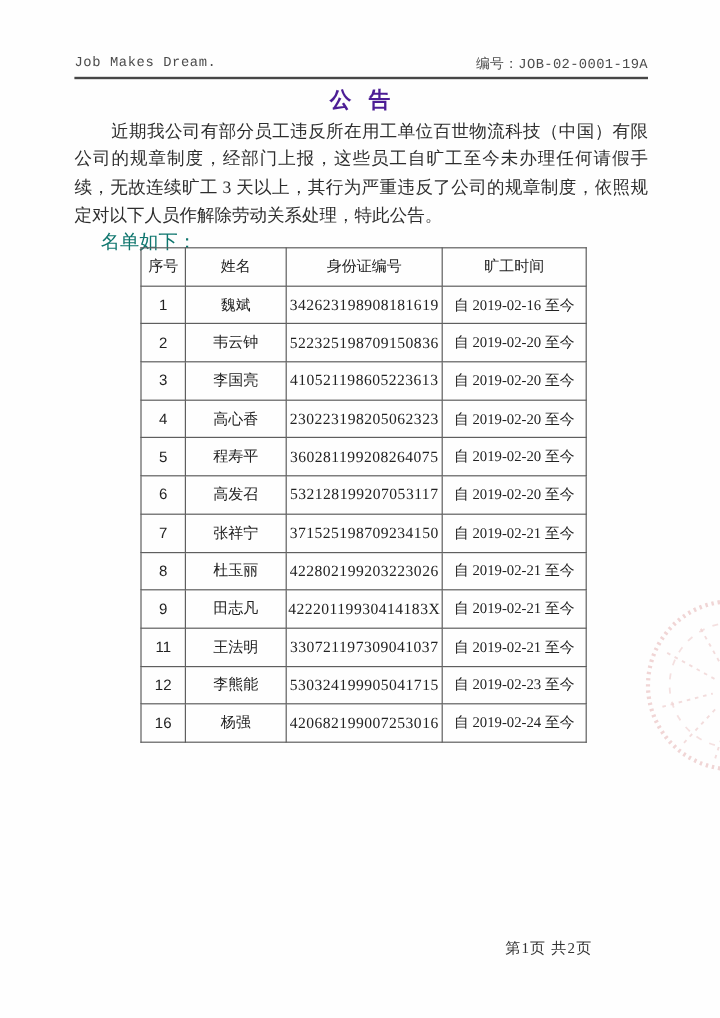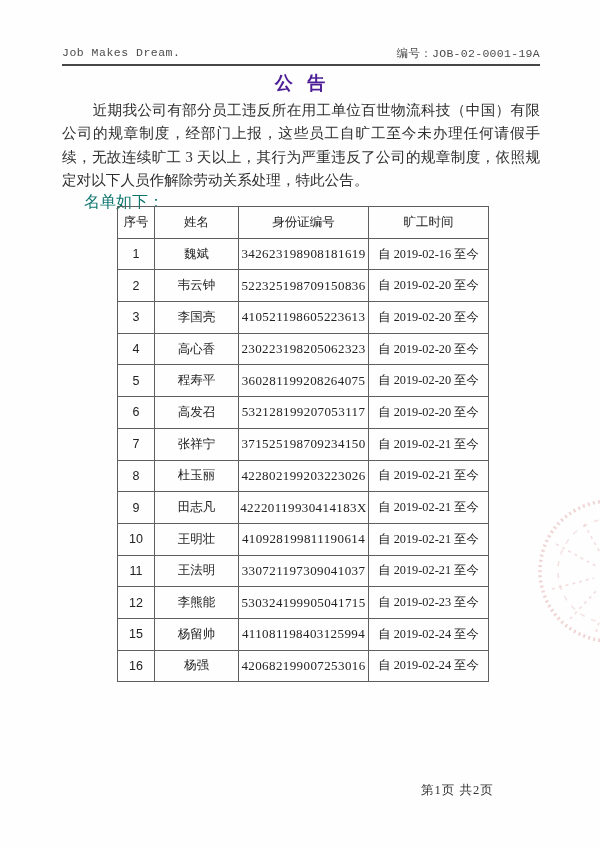--- a/index.html
+++ b/index.html
@@ -160,42 +160,30 @@
         <td class="cell-id">422802199203223026</td>
         <td class="cell-period">自 2019-02-21 至今</td>
       </tr>
       <tr>
         <td class="cell-seq">9</td>
         <td class="cell-name">田志凡</td>
         <td class="cell-id">42220119930414183X</td>
         <td class="cell-period">自 2019-02-21 至今</td>
       </tr>
       <tr>
-        <td class="cell-seq">10</td>
-        <td class="cell-name">王明壮</td>
-        <td class="cell-id">410928199811190614</td>
-        <td class="cell-period">自 2019-02-21 至今</td>
-      </tr>
-      <tr>
         <td class="cell-seq">11</td>
         <td class="cell-name">王法明</td>
         <td class="cell-id">330721197309041037</td>
         <td class="cell-period">自 2019-02-21 至今</td>
       </tr>
       <tr>
         <td class="cell-seq">12</td>
         <td class="cell-name">李熊能</td>
         <td class="cell-id">530324199905041715</td>
         <td class="cell-period">自 2019-02-23 至今</td>
-      </tr>
-      <tr>
-        <td class="cell-seq">15</td>
-        <td class="cell-name">杨留帅</td>
-        <td class="cell-id">411081198403125994</td>
-        <td class="cell-period">自 2019-02-24 至今</td>
       </tr>
       <tr>
         <td class="cell-seq">16</td>
         <td class="cell-name">杨强</td>
         <td class="cell-id">420682199007253016</td>
         <td class="cell-period">自 2019-02-24 至今</td>
       </tr>
     </tbody>
 </table>
 

